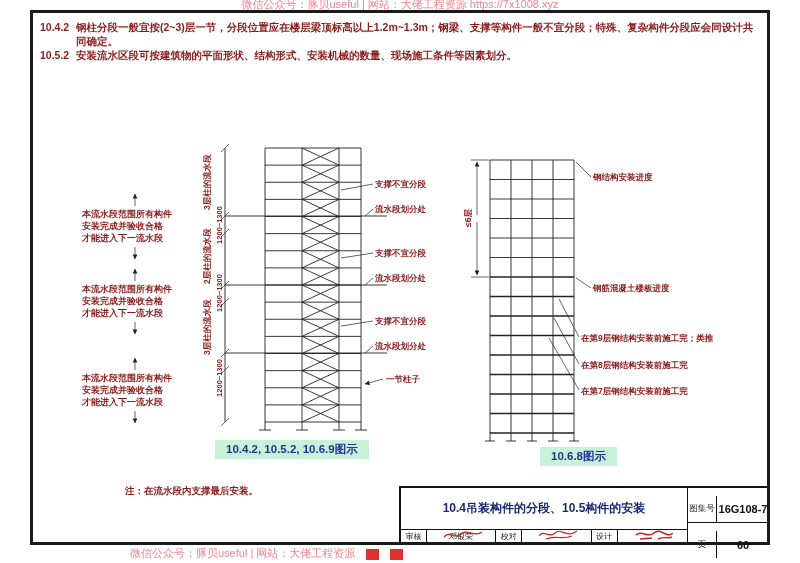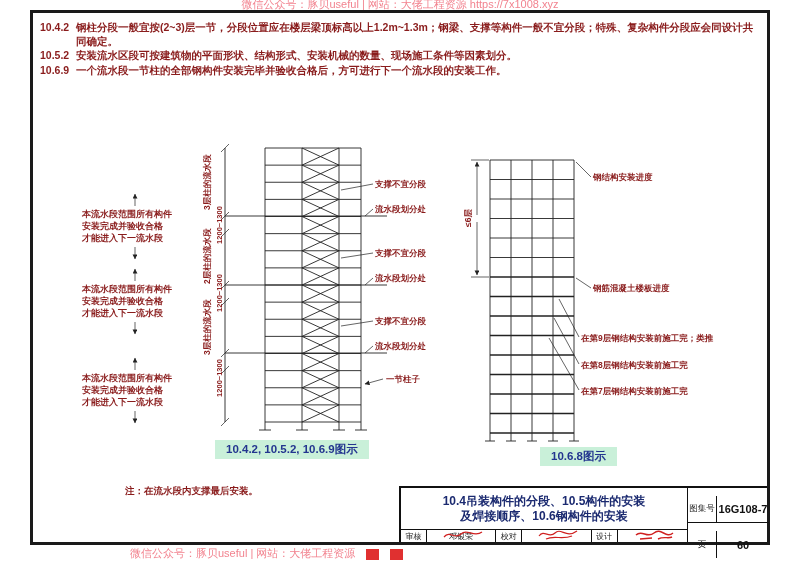--- a/index.html
+++ b/index.html
@@ -66,24 +66,20 @@
   <div class="frame"></div>
 
   <div class="paras">
     <div class="para">
       <span class="num">10.4.2</span>
       <span>钢柱分段一般宜按(2~3)层一节，分段位置应在楼层梁顶标高以上1.2m~1.3m；钢梁、支撑等构件一般不宜分段；特殊、复杂构件分段应会同设计共同确定。</span>
     </div>
     <div class="para">
       <span class="num">10.5.2</span>
       <span>安装流水区段可按建筑物的平面形状、结构形式、安装机械的数量、现场施工条件等因素划分。</span>
-    </div>
-    <div class="para">
-      <span class="num">10.6.9</span>
-      <span>一个流水段一节柱的全部钢构件安装完毕并验收合格后，方可进行下一个流水段的安装工作。</span>
     </div>
   </div>
 
   <svg class="diag" style="left:75px;top:130px;" width="380" height="335" viewBox="0 0 380 335">
     <defs>
       <marker id="ahL" markerWidth="8" markerHeight="8" refX="6.5" refY="3.5" orient="auto">
         <path d="M0,0 L7,3.5 L0,7 z" style="fill:#222;stroke:none;"></path>
       </marker>
     </defs>
     <g id="lgrid">
@@ -260,21 +256,20 @@
   </svg>
 
   <div class="caption" style="left:215px;top:440px;">10.4.2, 10.5.2, 10.6.9图示</div>
   <div class="caption" style="left:540px;top:447px;">10.6.8图示</div>
 
   <div class="note">注：在流水段内支撑最后安装。</div>
 
   <div class="tb">
     <div class="tb-title">
       <div>10.4吊装构件的分段、10.5构件的安装</div>
-      <div>及焊接顺序、10.6钢构件的安装</div>
     </div>
     <div class="tb-sign">
       <div class="cell lab">审核</div>
       <div class="cell sig">
         <span>邓银荣</span>
         <svg width="44" height="16">
           <path d="M3 10 C9 3,14 13,20 7 S33 11,41 5" style="stroke:#d02020;fill:none;stroke-width:1.2;"></path>
         </svg>
       </div>
       <div class="cell lab">校对</div>

